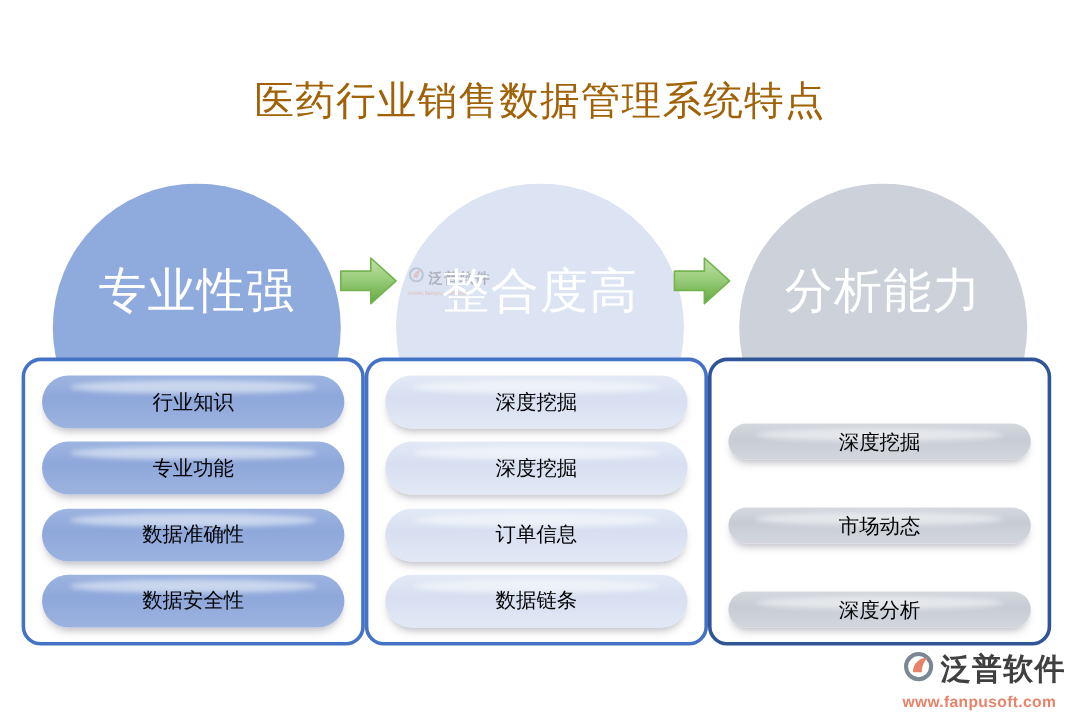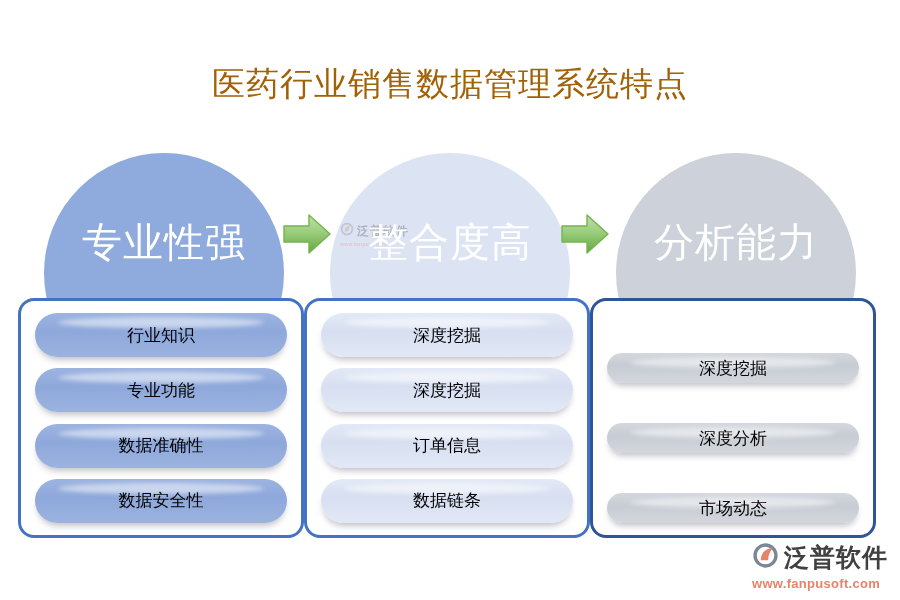--- a/index.html
+++ b/index.html
@@ -248,24 +248,24 @@
   <div class="column col-3">
     <div class="bubble-clip">
       <div class="bubble"></div>
     </div>
     <div class="bubble-label">分析能力</div>
     <div class="panel">
       <div class="pill">
         <span class="pill-label">深度挖掘</span>
       </div>
       <div class="pill">
+        <span class="pill-label">市场动态</span>
+      </div>
+      <div class="pill">
         <span class="pill-label">深度分析</span>
-      </div>
-      <div class="pill">
-        <span class="pill-label">市场动态</span>
       </div>
     </div>
   </div>
 
   <div class="arrow arrow-1">
     <svg viewBox="0 0 48 44" width="48" height="44" xmlns="http://www.w3.org/2000/svg">
       <defs>
         <linearGradient id="grnA" x1="0" y1="0" x2="0" y2="1">
           <stop offset="0%" stop-color="#C3E0A9"></stop>
           <stop offset="45%" stop-color="#9ACD7C"></stop>

